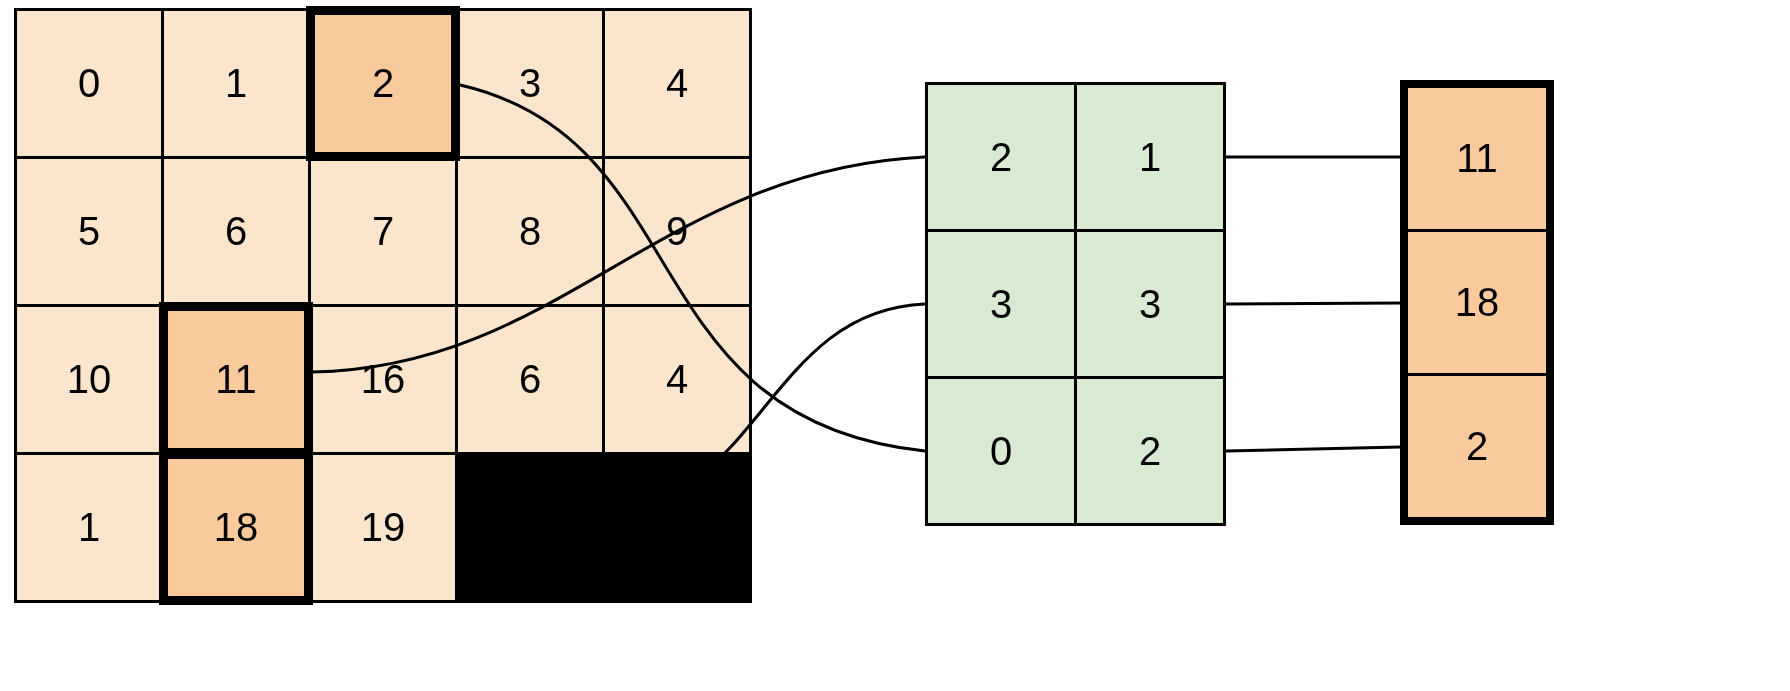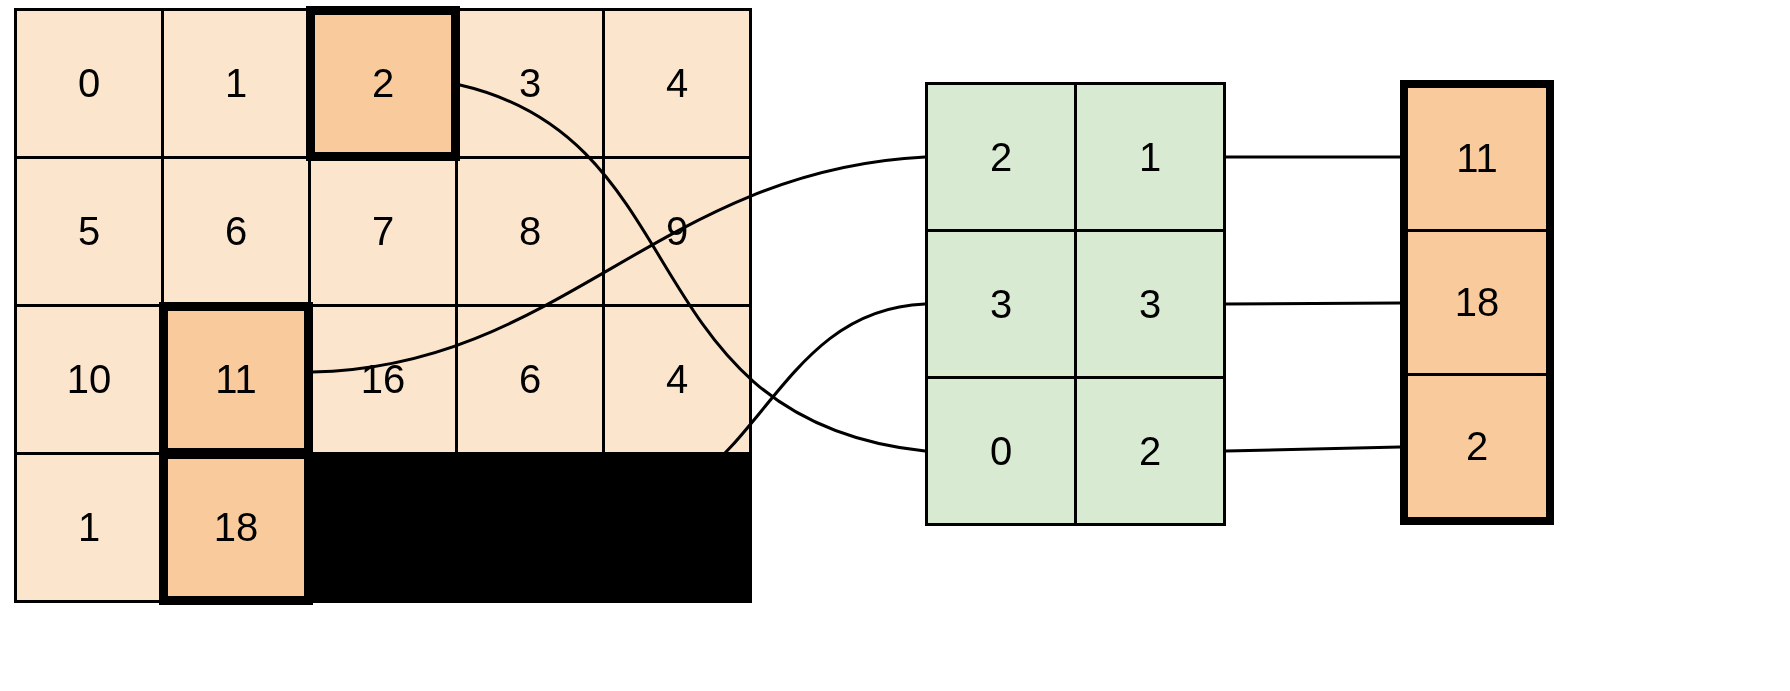--- a/index.html
+++ b/index.html
@@ -110,20 +110,21 @@
     <div class="cell">7</div>
     <div class="cell">8</div>
     <div class="cell">9</div>
     <div class="cell">10</div>
     <div class="cell highlight">11</div>
     <div class="cell">16</div>
     <div class="cell">6</div>
     <div class="cell">4</div>
     <div class="cell">1</div>
     <div class="cell highlight">18</div>
+    <div class="cell">19</div>
   </div>
 
 <div class="index-table">
     <div class="icell">2</div>
     <div class="icell">1</div>
     <div class="icell">3</div>
     <div class="icell">3</div>
     <div class="icell">0</div>
     <div class="icell">2</div>
   </div>

